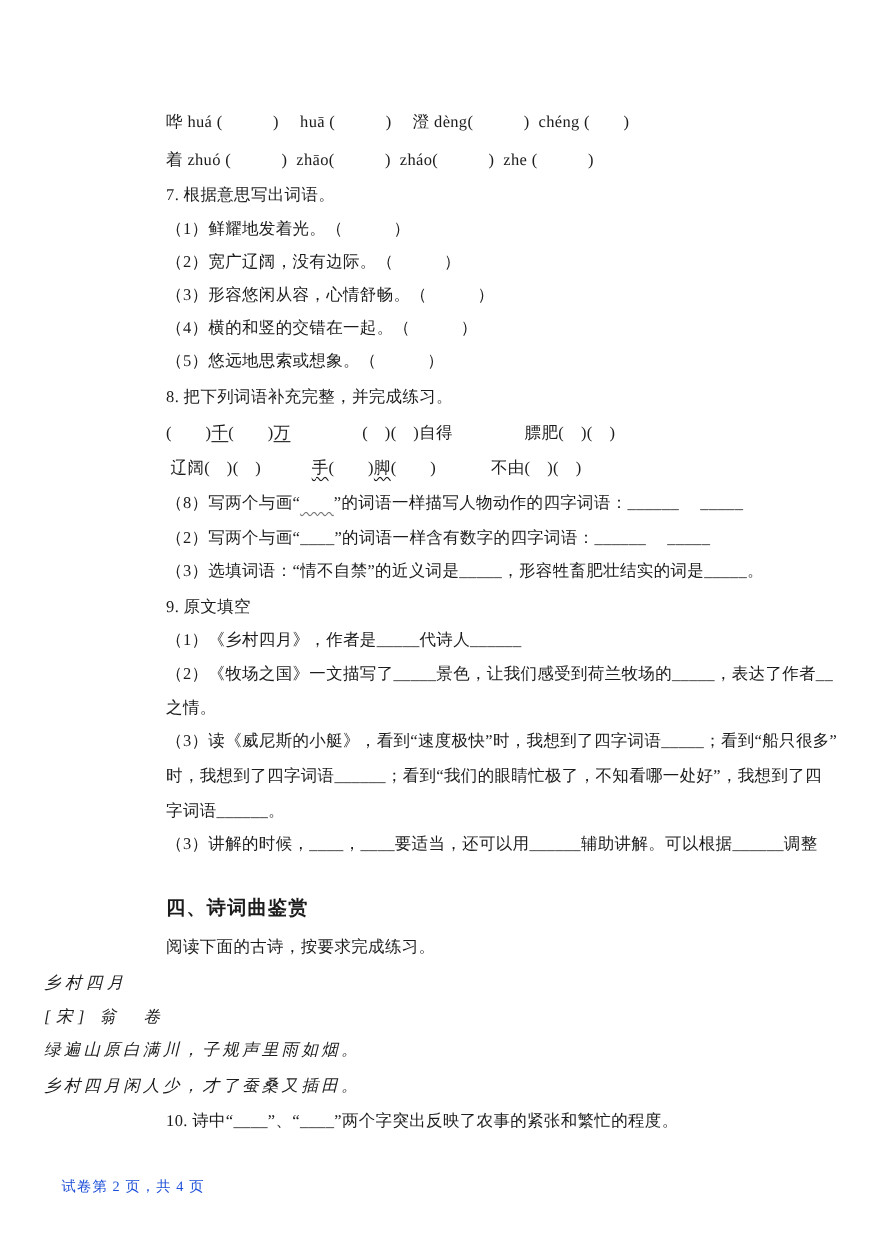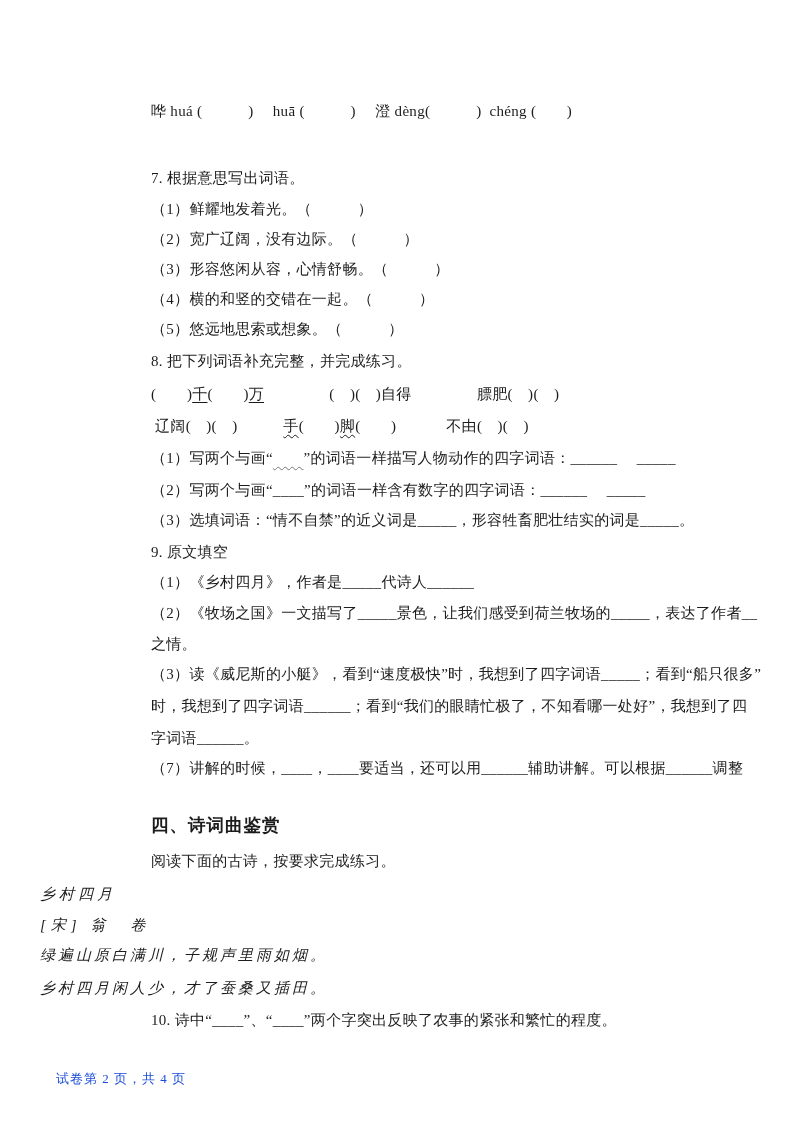--- a/index.html
+++ b/index.html
@@ -67,47 +67,48 @@
     letter-spacing:1px;
     margin-left:16px;
   }
 </style>
 </head>
 <body>
 
 <div class="page">
 
   <div class="ln" style="top:100px">哗 huá (　　　)　 huā (　　　)　 澄 dèng(　　　)  chéng (　　)</div>
+  <div class="ln" style="top:135px">着 zhuó (　　　)  zhāo(　　　)  zháo(　　　)  zhe (　　　)</div>
 
   <div class="ln" style="top:167px">7. 根据意思写出词语。</div>
   <div class="ln" style="top:198px">（1）鲜耀地发着光。（　　　）</div>
   <div class="ln" style="top:228px">（2）宽广辽阔，没有边际。（　　　）</div>
   <div class="ln" style="top:258px">（3）形容悠闲从容，心情舒畅。（　　　）</div>
   <div class="ln" style="top:288px">（4）横的和竖的交错在一起。（　　　）</div>
   <div class="ln" style="top:318px">（5）悠远地思索或想象。（　　　）</div>
 
   <div class="ln" style="top:350px">8. 把下列词语补充完整，并完成练习。</div>
 
   <div class="ln" style="top:383px"><span>(　　)</span><span class="ul">千</span><span>(　　)</span><span class="ul">万</span><span>　　　　 (　)(　)自得　　　　 膘肥(　)(　)</span></div>
 
   <div class="ln" style="top:415px"><span> 辽阔(　)(　)　　　</span><span class="wavy-ch">手</span><span>(　　)</span><span class="wavy-ch">脚</span><span>(　　)　　　 不由(　)(　)</span></div>
 
-  <div class="ln" style="top:447px"><span>（1）写两个与画“</span><span class="wavy">　　</span><span>”的词语一样描写人物动作的四字词语：______　 _____</span></div>
+  <div class="ln" style="top:447px"><span>（8）写两个与画“</span><span class="wavy">　　</span><span>”的词语一样描写人物动作的四字词语：______　 _____</span></div>
 
   <div class="ln" style="top:479px">（2）写两个与画“____”的词语一样含有数字的四字词语：______　 _____</div>
   <div class="ln" style="top:509px">（3）选填词语：“情不自禁”的近义词是_____，形容牲畜肥壮结实的词是_____。</div>
 
   <div class="ln" style="top:541px">9. 原文填空</div>
   <div class="ln" style="top:571px">（1）《乡村四月》，作者是_____代诗人______</div>
   <div class="ln" style="top:602px">（2）《牧场之国》一文描写了_____景色，让我们感受到荷兰牧场的_____，表达了作者__</div>
   <div class="ln" style="top:633px">之情。</div>
   <div class="ln" style="top:663px">（3）读《威尼斯的小艇》，看到“速度极快”时，我想到了四字词语_____；看到“船只很多”</div>
   <div class="ln" style="top:695px">时，我想到了四字词语______；看到“我们的眼睛忙极了，不知看哪一处好”，我想到了四</div>
   <div class="ln" style="top:727px">字词语______。</div>
-  <div class="ln" style="top:757px">（7）讲解的时候，____，____要适当，还可以用______辅助讲解。可以根据______调整</div>
+  <div class="ln" style="top:757px">（3）讲解的时候，____，____要适当，还可以用______辅助讲解。可以根据______调整</div>
 
   <div class="ln heading" style="top:814px">四、诗词曲鉴赏</div>
   <div class="ln" style="top:850px">阅读下面的古诗，按要求完成练习。</div>
 
   <div class="ln center poem-title" style="top:883px">乡村四月</div>
   <div class="ln center poem-author" style="top:914px">[宋] 翁　卷</div>
   <div class="ln center poem" style="top:944px">绿遍山原白满川，子规声里雨如烟。</div>
   <div class="ln center poem" style="top:977px">乡村四月闲人少，才了蚕桑又插田。</div>
 
   <div class="ln" style="top:1009px">10. 诗中“____”、“____”两个字突出反映了农事的紧张和繁忙的程度。</div>

